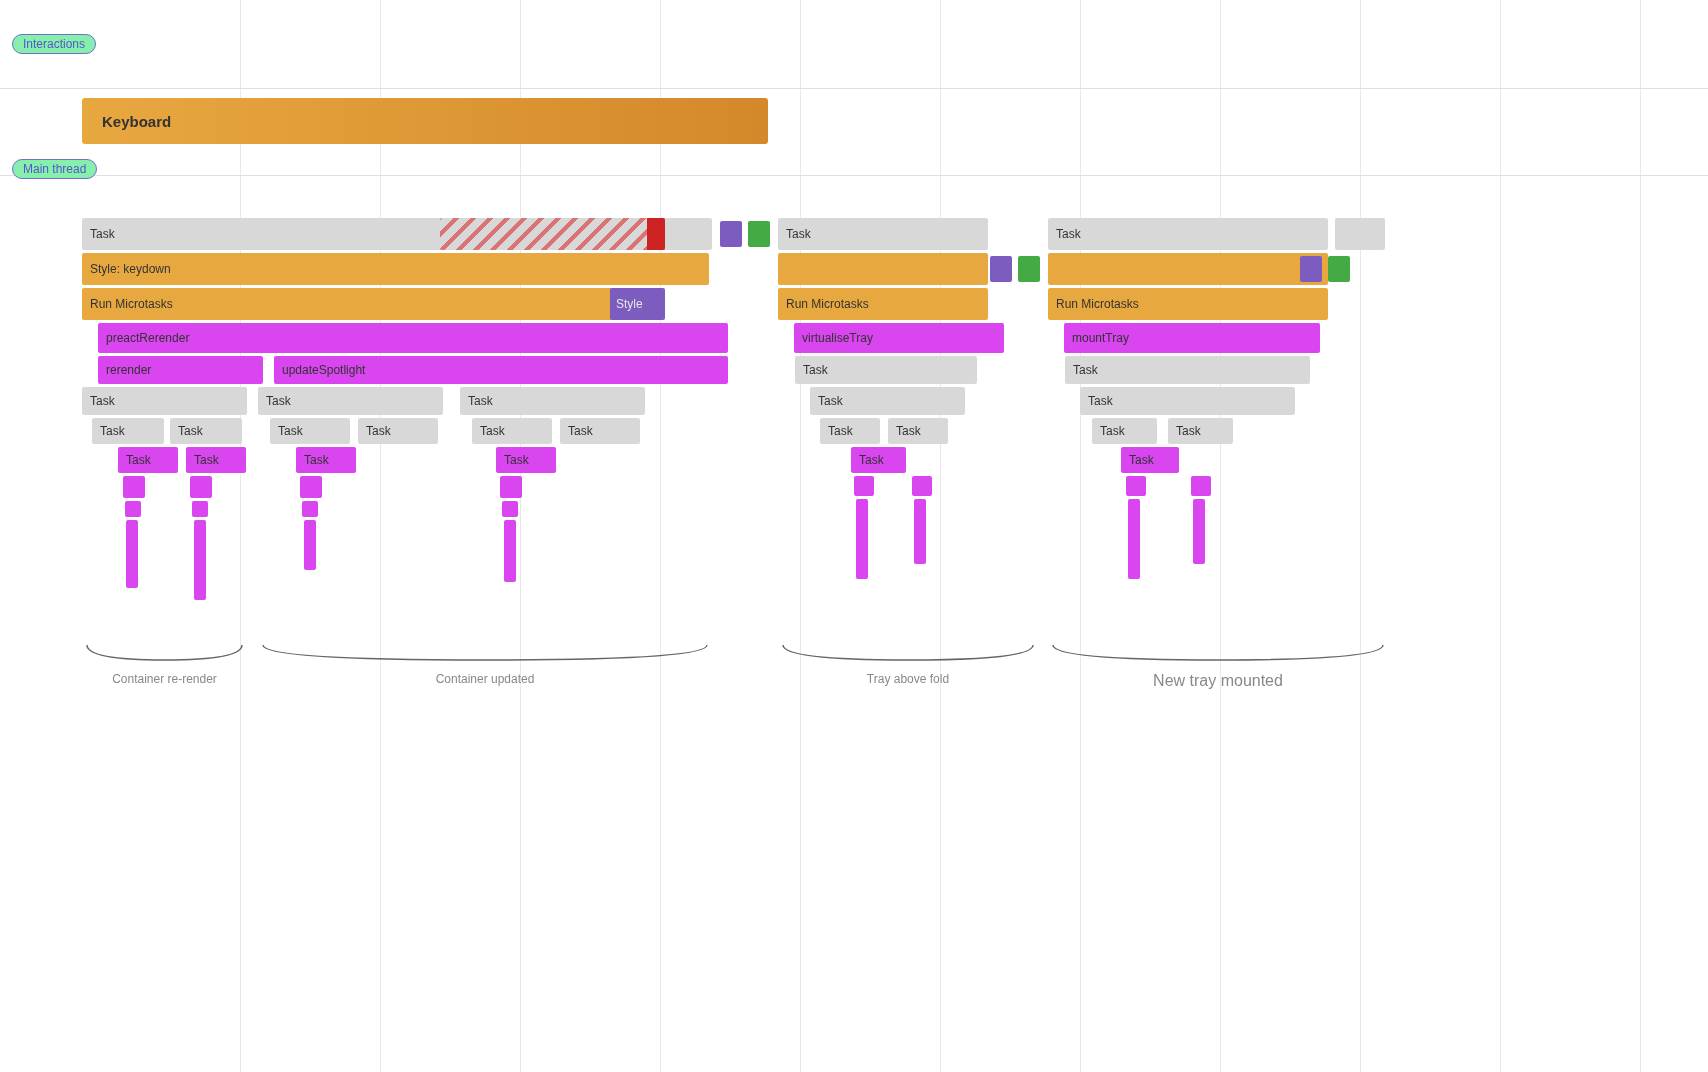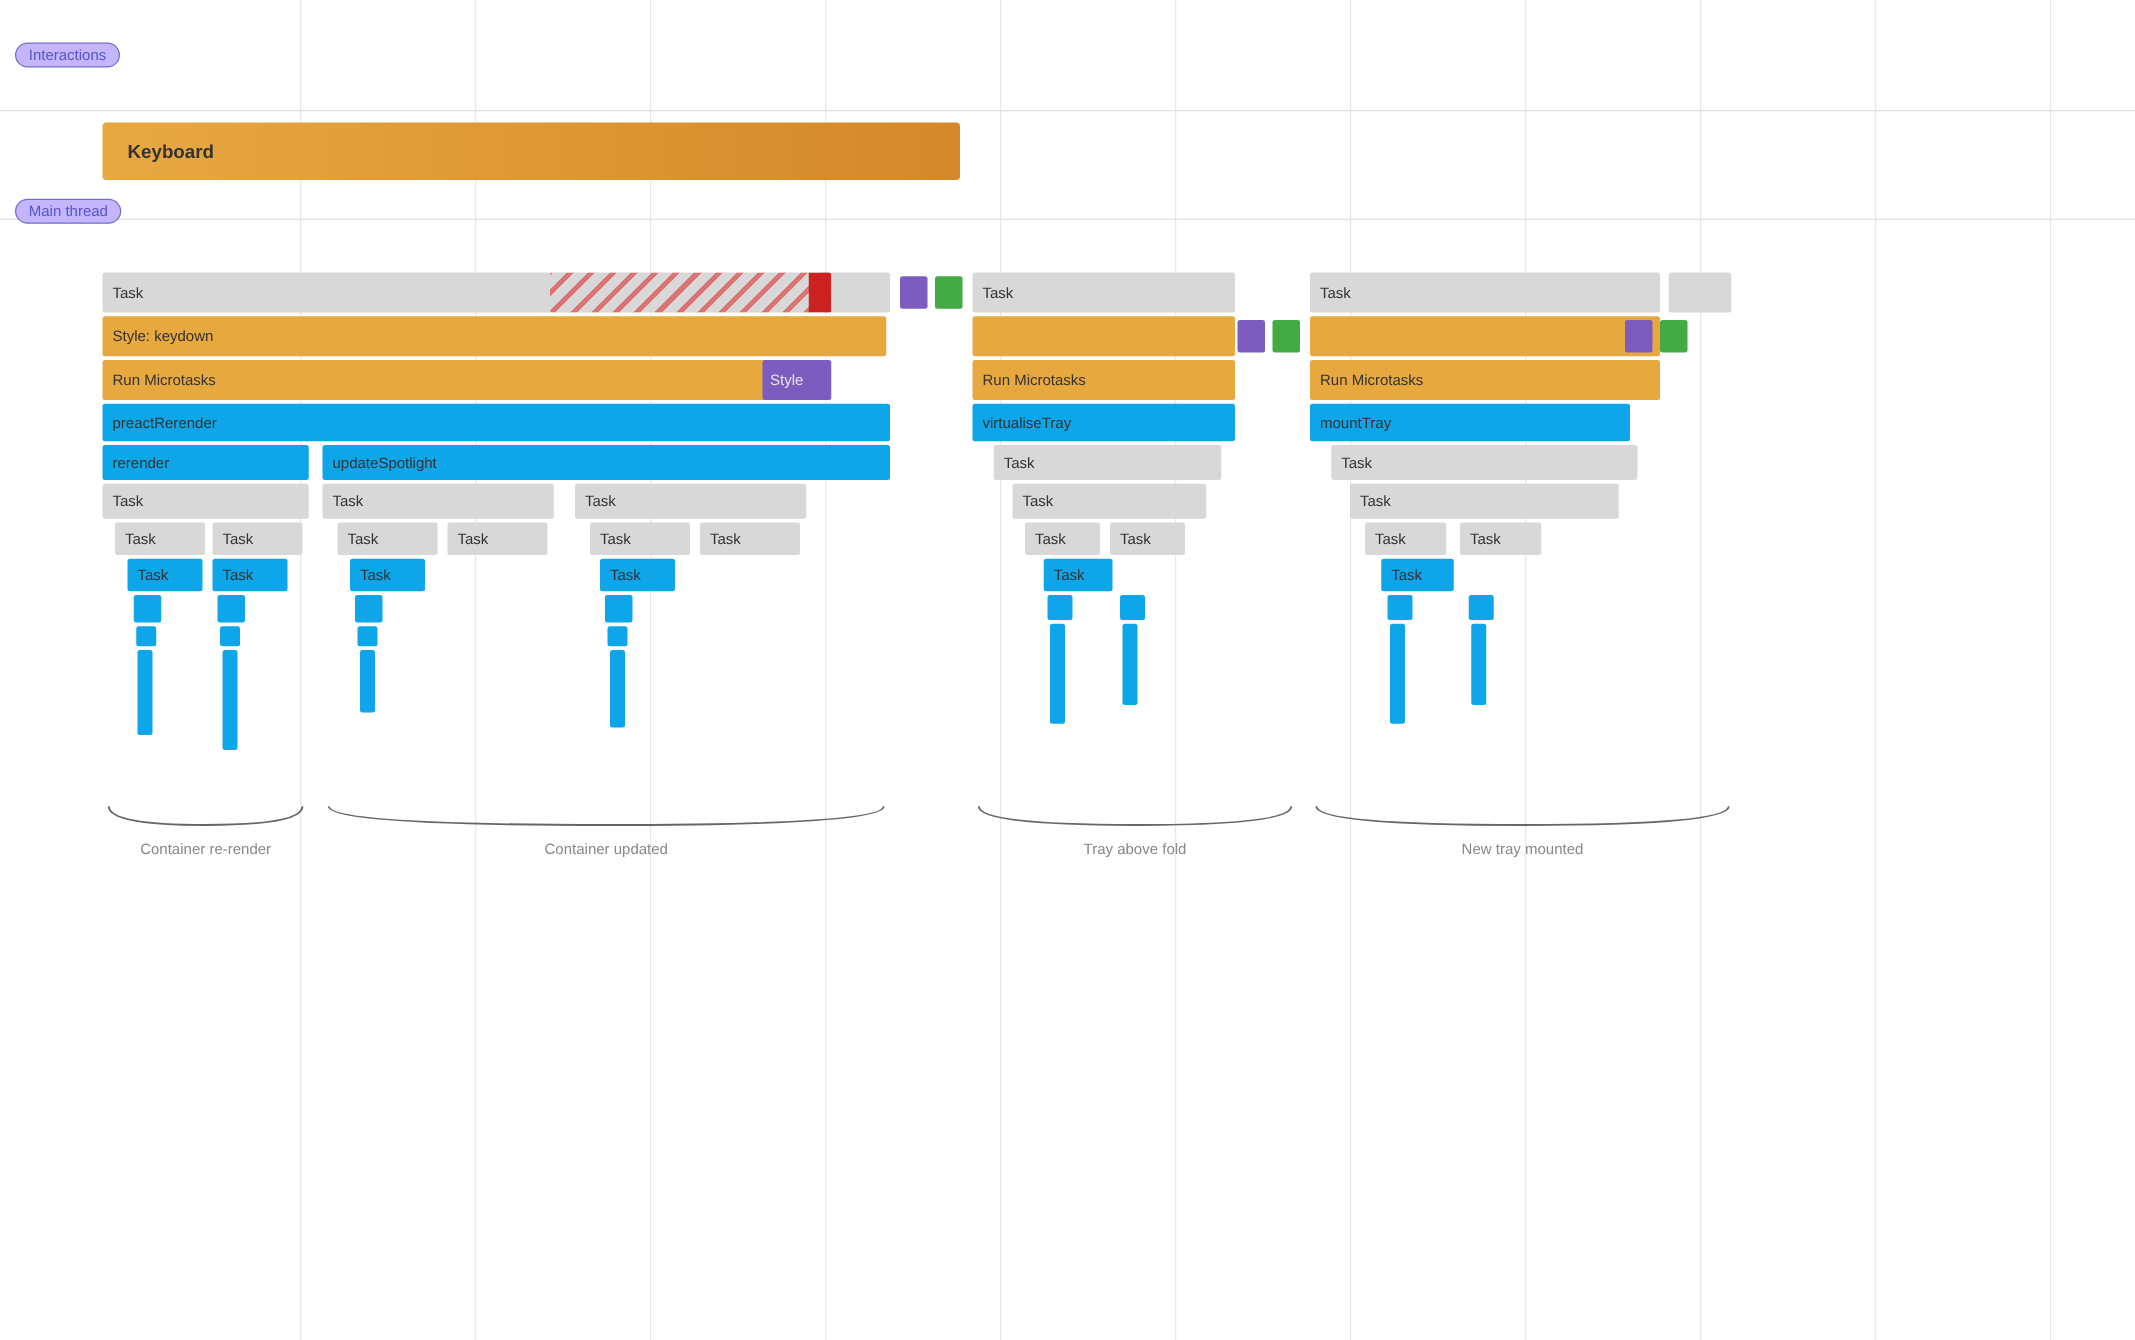--- a/index.html
+++ b/index.html
@@ -31,21 +31,21 @@
     }
 
     
     .badge {
       display: inline-block;
       border: 1.5px solid #7070d0;
       border-radius: 12px;
       padding: 2px 10px;
       font-size: 12px;
       color: #5555cc;
-      background: #c4b5fd;
+      background: #86efac;
       font-weight: 500;
     }
 
     
     .keyboard-bar {
       position: absolute;
       background: linear-gradient(to right, #e8a840, #d4882a);
       border-radius: 3px;
       display: flex;
       align-items: center;
@@ -72,22 +72,23 @@
       background: #d8d8d8;
       color: #333;
     }
 
     .block-orange {
       background: #e8a840;
       color: #333;
     }
 
     .block-yellow-green {
-      background: #0ea5e9;
+      background: #d946ef;
       color: #333;
+      margin-left: 16px;
     }
 
     .block-purple {
       background: #7c5cbf;
       color: #e5e5e5;
     }
 
     
     .hatch-overlay {
       position: absolute;
@@ -370,15 +371,15 @@
   <div style="position:absolute; top:672px; left:258px; width:454px; text-align:center; font-size:12px; color:#888;">Container updated</div>
 
   <svg style="position:absolute; top:640px; left:778px; width:260px; height:30px;" viewBox="0 0 260 30">
     <path d="M 5 5 Q 5 20 130 20 Q 255 20 255 5" fill="none" stroke="#666" stroke-width="1.5"></path>
   </svg>
   <div style="position:absolute; top:672px; left:778px; width:260px; text-align:center; font-size:12px; color:#888;">Tray above fold</div>
 
   <svg style="position:absolute; top:640px; left:1048px; width:340px; height:30px;" viewBox="0 0 340 30">
     <path d="M 5 5 Q 5 20 170 20 Q 335 20 335 5" fill="none" stroke="#666" stroke-width="1.5"></path>
   </svg>
-  <div style="position:absolute; top:672px; left:1048px; width:340px; text-align:center; font-size:12px; color:#888;">New tray mounted</div>
+  <div style="position:absolute; top:672px; left:1048px; width:340px; text-align:center; font-size:16px; color:#888;">New tray mounted</div>
 
 </div>
 
 </body></html>

